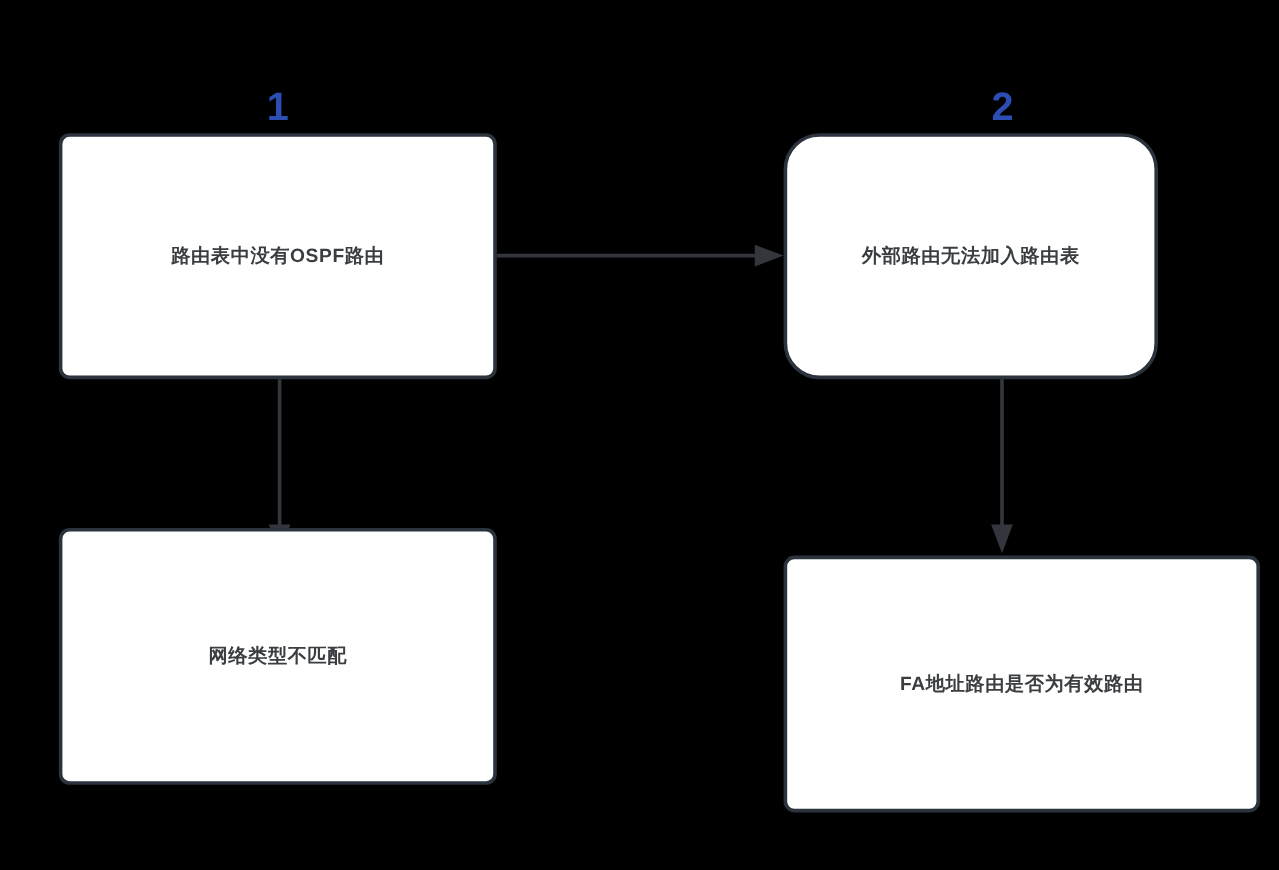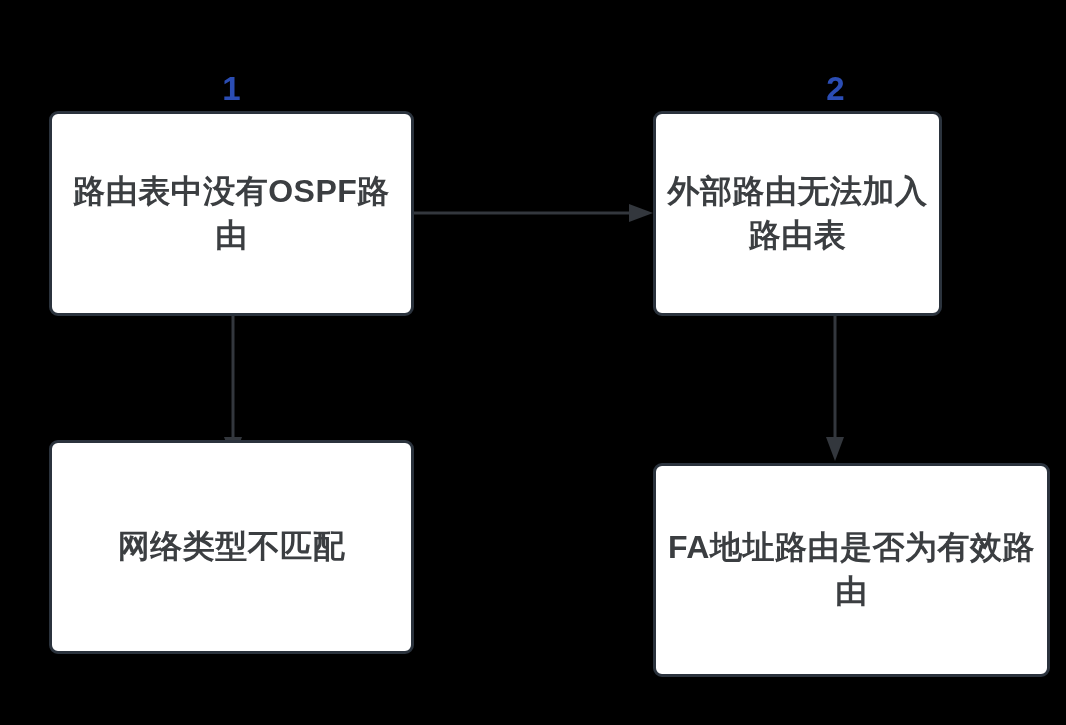--- a/index.html
+++ b/index.html
@@ -20,28 +20,28 @@
     box-sizing: border-box;
     background: #ffffff;
     border: 3px solid #2b333d;
     border-radius: 9px;
     display: flex;
     align-items: center;
     justify-content: center;
     text-align: center;
   }
   .node .node-label {
-    font-size: 32px;
+    font-size: 16px;
     font-weight: 700;
     color: #3b3e41;
     letter-spacing: 0.5px;
     padding: 0 10px;
   }
   #node1 { left: 49px;  top: 111px; width: 365px; height: 205px; }
-  #node2 { left: 653px; top: 111px; width: 289px; height: 205px; }
+  #node2 { left: 653px; top: 111px; width: 312px; height: 205px; border-radius: 30px; }
   #node3 { left: 49px;  top: 440px; width: 365px; height: 214px; }
   #node4 { left: 653px; top: 463px; width: 397px; height: 214px; }
   .badge {
     position: absolute;
     width: 365px;
     text-align: center;
     font-size: 33px;
     line-height: 34px;
     font-weight: 700;
     color: #2b4db4;

